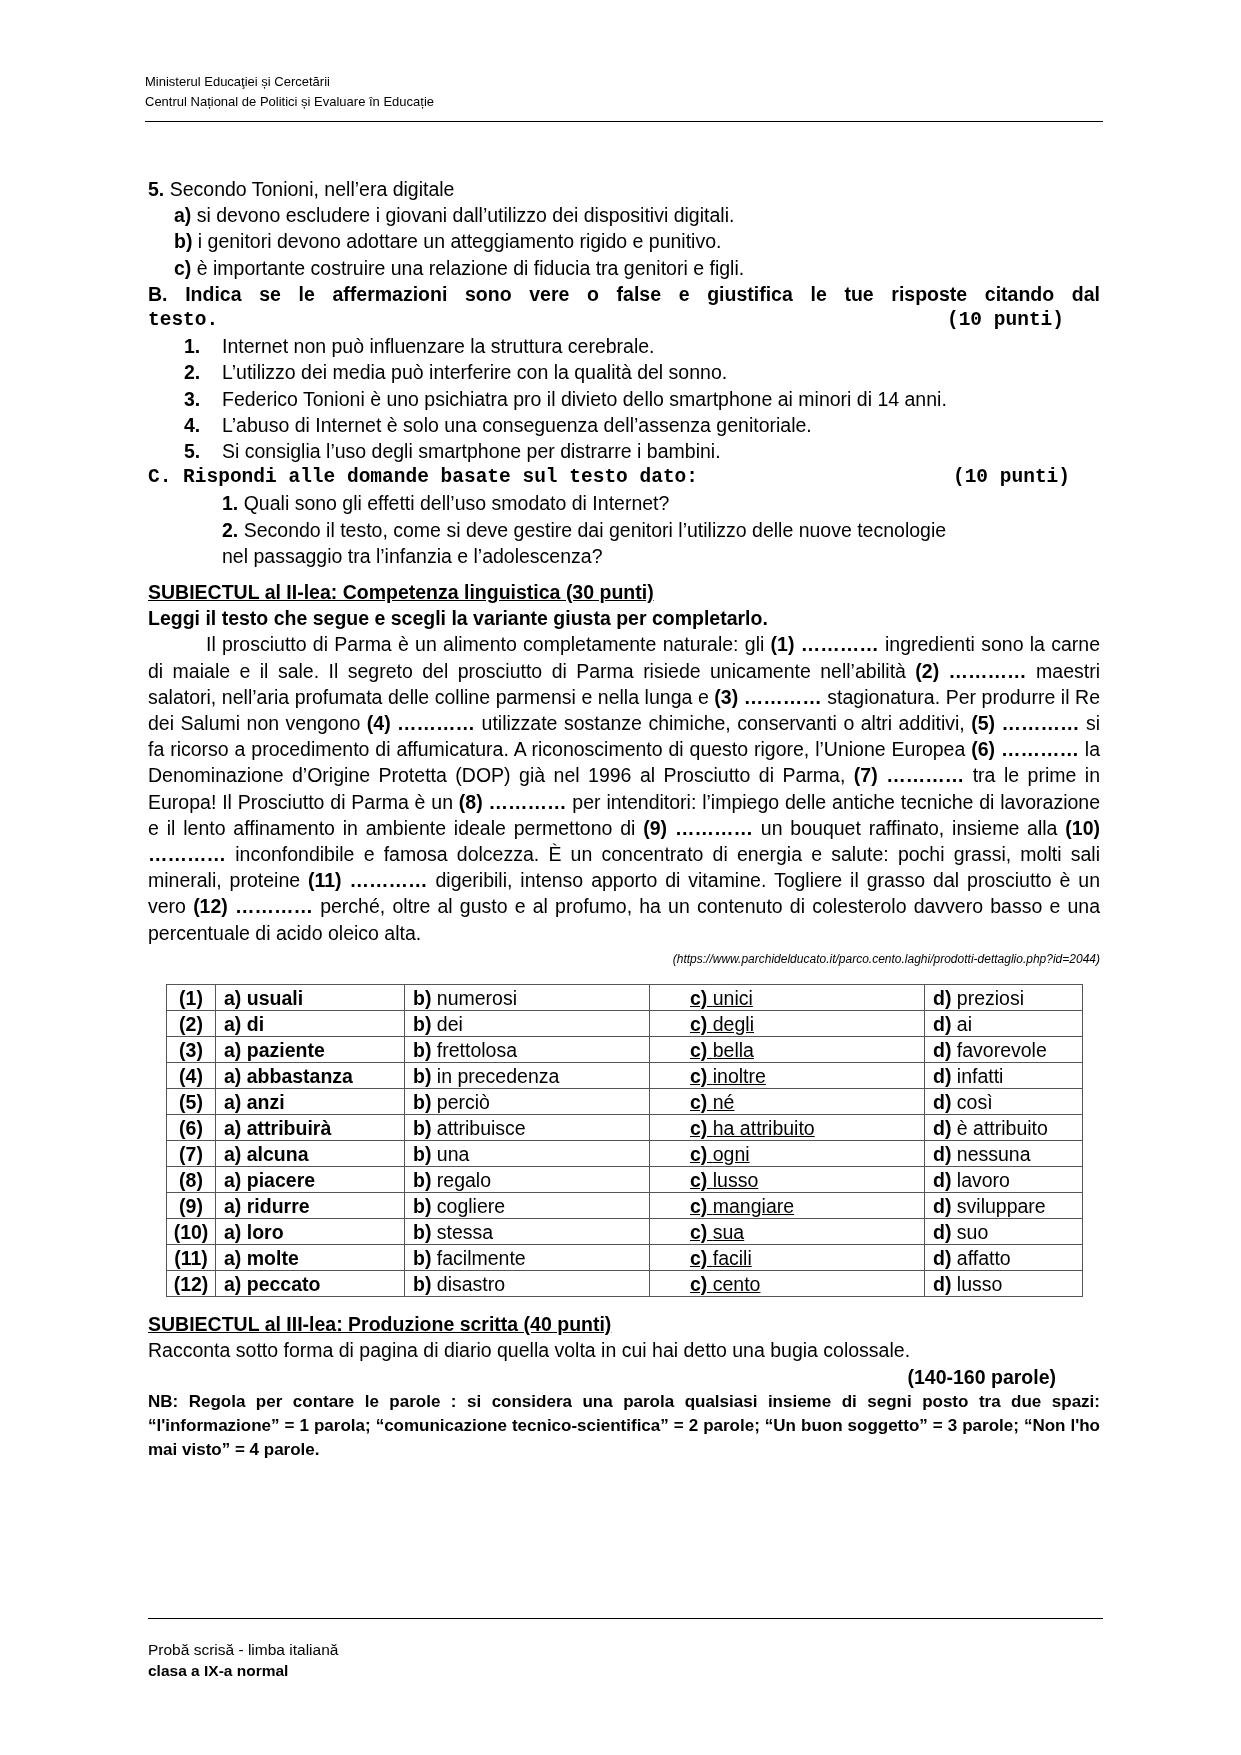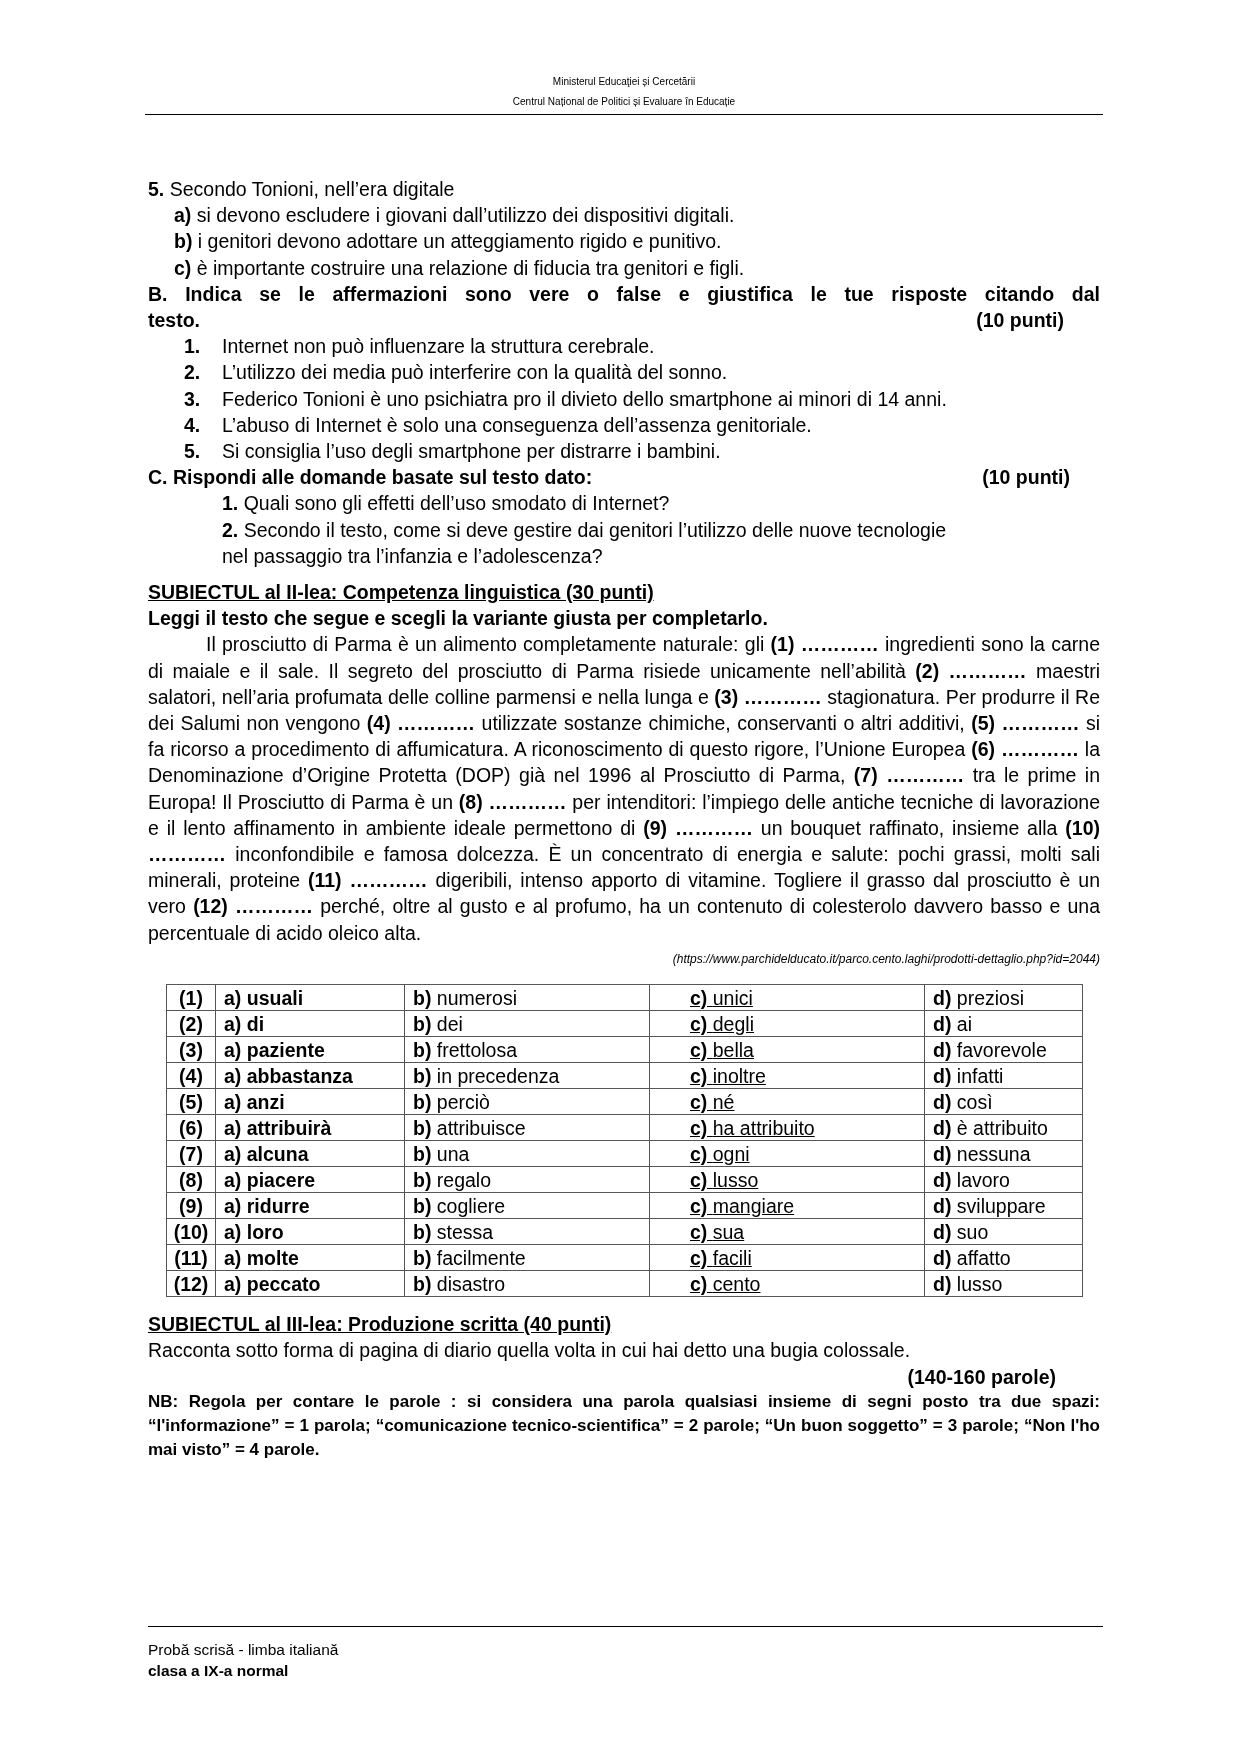--- a/index.html
+++ b/index.html
@@ -1,40 +1,40 @@
 <!DOCTYPE html>
 <html><head>
 <meta charset="utf-8">
 <style>
   html, body { margin: 0; padding: 0; background: #ffffff; }
   body { width: 1241px; height: 1755px; position: relative; overflow: hidden;
          font-family: "Liberation Sans", sans-serif; color: #000; }
-  .header { position: absolute; left: 145px; top: 72px; width: 958px; text-align: center;
-            font-size: 10px; line-height: 20px; border-bottom: 1.5px solid #000; padding-bottom: 2px; }
+  .header { position: absolute; left: 145px; top: 72px; width: 958px; 
+            font-size: 13px; line-height: 20px; border-bottom: 1.5px solid #000; padding-bottom: 9px; }
   .body-text { font-size: 19.5px; line-height: 26.2px; }
   .content { position: absolute; left: 148px; top: 176px; width: 952px; }
   .b { font-weight: bold; }
   .ind1 { padding-left: 26px; }
   .ind3 { padding-left: 74px; }
-  .row-between { display: flex; justify-content: space-between; }
+  .row-between { display: flex; justify-content: space-between; font-family: Liberation Mono, monospace; }
   .numlist .item { display: flex; padding-left: 36px; }
   .numlist .num { width: 38px; font-weight: bold; text-align: left; }
   .just { text-align: justify; }
   .sec-title { font-weight: bold; text-decoration: underline; margin-top: 10px; }
   .blank { font-weight: bold; }
   .source { text-align: right; font-style: italic; font-size: 12px; }
   table.opts { border-collapse: collapse; width: 917px; margin-left: 18px; margin-top: 12px; font-size: 19.5px; }
   table.opts td { border: 1.5px solid #555; padding: 0 8px; height: 25px; line-height: 24px; }
   table.opts td.n { width: 48px; text-align: center; font-weight: bold; padding: 0; }
   table.opts td.a { width: 172px; font-weight: bold; }
   table.opts td.bcol { width: 228px; }
   table.opts td.c { width: 226px; padding-left: 40px; text-decoration: underline; }
   .nb { font-size: 17px; line-height: 24px; font-weight: bold; }
   .footer { position: absolute; left: 148px; top: 1618px; width: 955px; border-top: 1.5px solid #000;
-            font-size: 15.5px; line-height: 21px; padding-top: 12px; margin-top: 8px; }
+            font-size: 15.5px; line-height: 21px; padding-top: 20px; }
 </style>
 </head>
 <body>
 
 <div class="header">
   <div>Ministerul Educaţiei și Cercetării</div>
   <div>Centrul Național de Politici și Evaluare în Educație</div>
 </div>
 
 <div class="content body-text">

